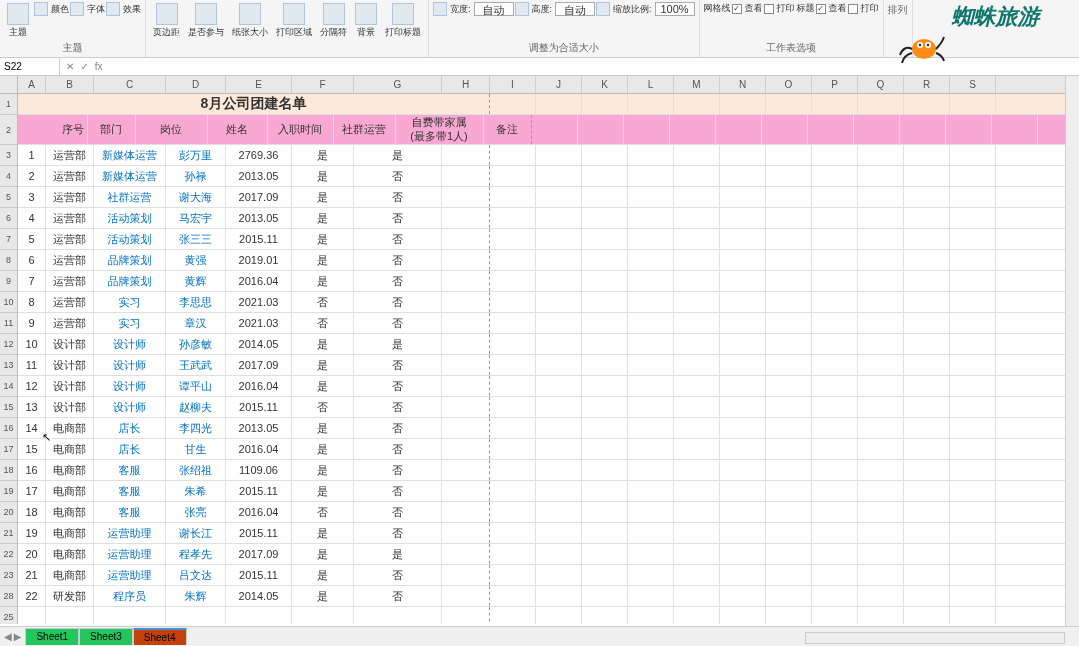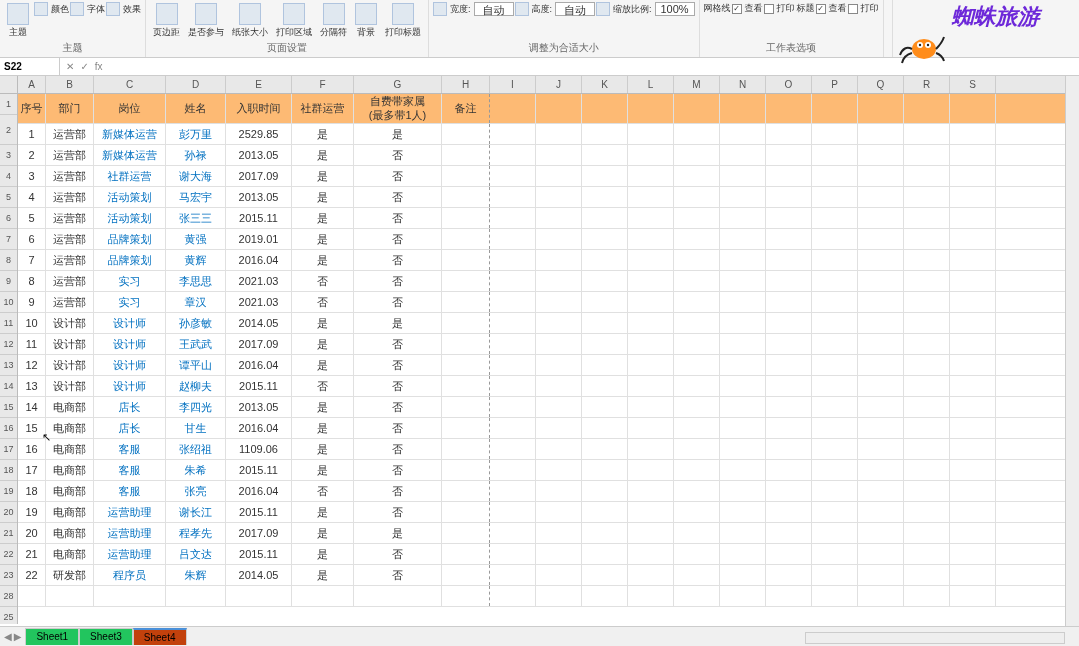--- a/index.html
+++ b/index.html
@@ -17,42 +17,42 @@
 .rib-mini-row { display: flex; align-items: center; gap: 3px; white-space: nowrap; }
 .mini-icon { width: 14px; height: 14px; background: #e0e8f0; border: 1px solid #b0c4de; }
 .combo { width: 40px; height: 14px; border: 1px solid #aaa; background: #fff; font-size: 11px; text-align: center; }
 .chk { width: 10px; height: 10px; border: 1px solid #888; background: #fff; display: inline-flex; align-items: center; justify-content: center; font-size: 8px; color: #333; }
 
 
 .logo { position: absolute; right: 10px; top: 2px; display: flex; align-items: center; gap: 6px; }
 .logo-bug { width: 50px; height: 40px; position: relative; }
 .logo-bug svg { width: 100%; height: 100%; }
 .logo-text { display: flex; flex-direction: column; }
-.logo-cn { font-size: 22px; font-weight: bold; color: #6d28d9; font-style: italic; }
+.logo-cn { font-size: 22px; font-weight: bold; color: #0f766e; font-style: italic; }
 .logo-en { font-size: 11px; color: #ff8c00; font-style: italic; letter-spacing: 0.5px; margin-top: 48px; }
 
 
 .formula-bar { height: 18px; border-bottom: 1px solid #ccc; display: flex; align-items: center; font-size: 10px; }
-.name-box { width: 60px; border-right: 1px solid #ccc; padding: 0 4px; height: 100%; display: flex; align-items: center; font-weight: bold; }
+.name-box { width: 60px; border-right: 1px solid #ccc; padding: 0 4px; height: 100%; display: flex; align-items: center; }
 .fx-controls { display: flex; gap: 6px; padding: 0 6px; color: #888; }
 .fx-icon { cursor: pointer; }
 
 
 .grid-area { position: relative; height: 548px; overflow: hidden; }
 .col-headers { display: flex; height: 18px; background: #e8e8e8; border-bottom: 1px solid #bbb; }
 .cornr { width: 18px; border-right: 1px solid #bbb; background: #e8e8e8; }
 .col-h { border-right: 1px solid #ccc; text-align: center; font-size: 10px; color: #555; display: flex; align-items: center; justify-content: center; }
 .grid-body { display: flex; height: 530px; }
 .row-headers { width: 18px; background: #e8e8e8; border-right: 1px solid #bbb; }
 .row-h { height: 21px; border-bottom: 1px solid #ccc; text-align: center; font-size: 9px; color: #555; display: flex; align-items: center; justify-content: center; }
 .row-h.tall { height: 30px; }
 .cells { flex: 1; position: relative; }
 .row { display: flex; height: 21px; border-bottom: 1px solid #e0e0e0; }
 .row.title-row { height: 21px; background: #fce9da; }
-.row.header-row { height: 30px; background: #fdba74; }
+.row.header-row { height: 30px; background: #f9a8d4; justify-content: center; }
 .cell { border-right: 1px solid #e0e0e0; font-size: 11px; display: flex; align-items: center; justify-content: center; color: #333; overflow: hidden; }
 .cell.dashed-r { border-right: 1px dashed #999; }
 .title-cell { font-size: 14px; font-weight: bold; justify-content: center; }
 .blue-text { color: #0070c0; }
 .hdr-cell { font-size: 11px; font-weight: 500; text-align: center; line-height: 1.2; }
 
 
 .cA { width: 28px; }
 .cB { width: 48px; }
 .cC { width: 72px; }
@@ -126,21 +126,20 @@
         </div>
         <div class="rib-btn">
           <div class="rib-btn-icon"></div>
           <div class="rib-btn-label">背景</div>
         </div>
         <div class="rib-btn">
           <div class="rib-btn-icon"></div>
           <div class="rib-btn-label">打印标题</div>
         </div>
       </div>
-    <div class="ribbon-group-label">页面设置</div>
   </div>
 
   <div class="ribbon-group">
     <div class="ribbon-items">
         <div class="rib-mini" id="scale-rows">
           <div class="rib-mini-row">
             <span class="mini-icon"></span>
             <span>宽度:</span>
             <span class="combo">自动</span>
           </div>
@@ -169,20 +168,21 @@
         <div class="rib-mini">
           <div class="rib-mini-row">标题</div>
           <div class="rib-mini-row"><span class="chk">✓</span>查看</div>
           <div class="rib-mini-row"><span class="chk"></span>打印</div>
         </div>
       </div>
     <div class="ribbon-group-label">工作表选项</div>
   </div>
 
   <div class="ribbon-group">
+    <div class="ribbon-group-label">排列</div>
   </div>
 </div>
 
 <div class="logo">
   <div class="logo-bug">
     <svg viewBox="0 0 50 40">
         <ellipse cx="28" cy="22" rx="12" ry="10" fill="#ff8c1a"></ellipse>
         <circle cx="24" cy="18" r="3" fill="#fff"></circle>
         <circle cx="32" cy="18" r="3" fill="#fff"></circle>
         <circle cx="24" cy="18" r="1.2" fill="#222"></circle>
@@ -253,20 +253,34 @@
         <div class="row-h">18</div>
         <div class="row-h">19</div>
         <div class="row-h">20</div>
         <div class="row-h">21</div>
         <div class="row-h">22</div>
         <div class="row-h">23</div>
         <div class="row-h">28</div>
         <div class="row-h">25</div>
       </div>
     <div class="cells" id="cells">
+        <div class="row title-row">
+          <div class="cell title-cell" style="width:472px;border-right:1px dashed #999">8月公司团建名单</div>
+          <div class="cell cN"></div>
+          <div class="cell cN"></div>
+          <div class="cell cN"></div>
+          <div class="cell cN"></div>
+          <div class="cell cN"></div>
+          <div class="cell cN"></div>
+          <div class="cell cN"></div>
+          <div class="cell cN"></div>
+          <div class="cell cN"></div>
+          <div class="cell cN"></div>
+          <div class="cell cN"></div>
+        </div>
         <div class="row header-row">
           <div class="cell hdr-cell cA">序号</div>
           <div class="cell hdr-cell cB">部门</div>
           <div class="cell hdr-cell cC">岗位</div>
           <div class="cell hdr-cell cD">姓名</div>
           <div class="cell hdr-cell cE">入职时间</div>
           <div class="cell hdr-cell cF">社群运营</div>
           <div class="cell hdr-cell cG">自费带家属<br>(最多带1人)</div>
           <div class="cell hdr-cell cH dashed-r">备注</div>
           <div class="cell cN"></div>
@@ -279,21 +293,21 @@
           <div class="cell cN"></div>
           <div class="cell cN"></div>
           <div class="cell cN"></div>
           <div class="cell cN"></div>
         </div>
         <div class="row">
           <div class="cell cA">1</div>
           <div class="cell cB">运营部</div>
           <div class="cell cC blue-text">新媒体运营</div>
           <div class="cell cD blue-text">彭万里</div>
-          <div class="cell cE">2529.85</div>
+          <div class="cell cE">2769.36</div>
           <div class="cell cF">是</div>
           <div class="cell cG">是</div>
           <div class="cell cH dashed-r"></div>
           <div class="cell cN"></div>
           <div class="cell cN"></div>
           <div class="cell cN"></div>
           <div class="cell cN"></div>
           <div class="cell cN"></div>
           <div class="cell cN"></div>
           <div class="cell cN"></div>

